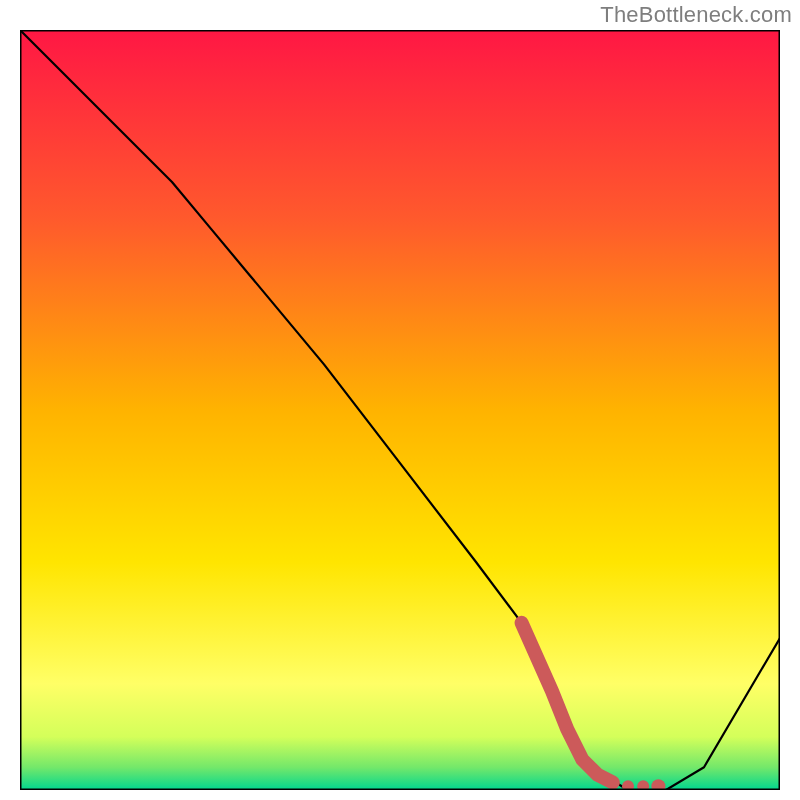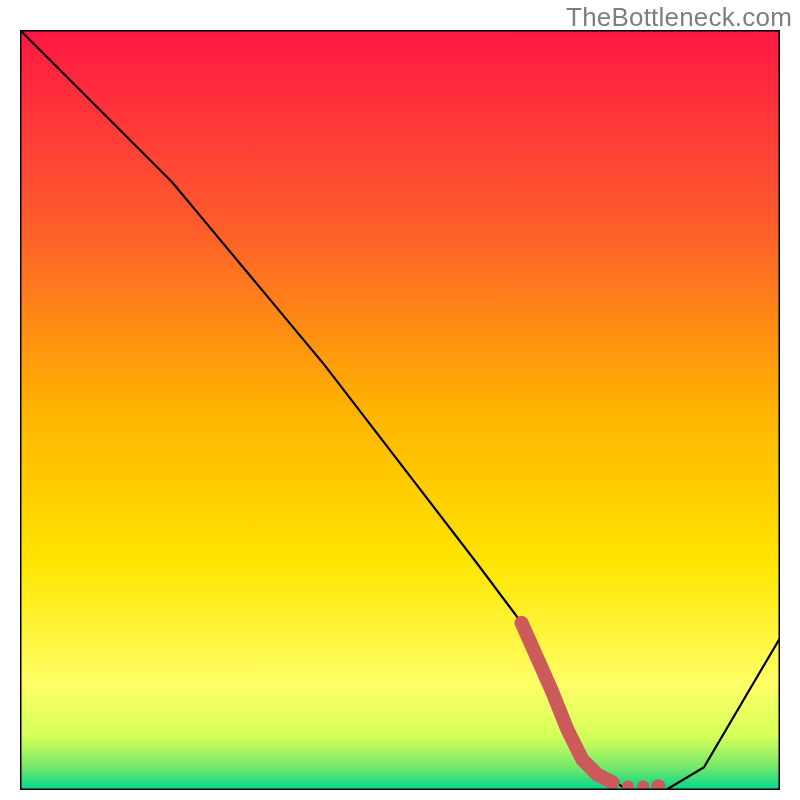--- a/index.html
+++ b/index.html
@@ -13,21 +13,21 @@
   }
   .wrap {
     position: relative;
     width: 800px;
     height: 800px;
   }
   .attribution {
     position: absolute;
     top: 2px;
     right: 8px;
-    font-size: 26px;
+    font-size: 22px;
     font-weight: 400;
     color: #7e7e7e;
     letter-spacing: 0.2px;
   }
   .plot {
     position: absolute;
     left: 20px;
     top: 30px;
     width: 760px;
     height: 760px;

